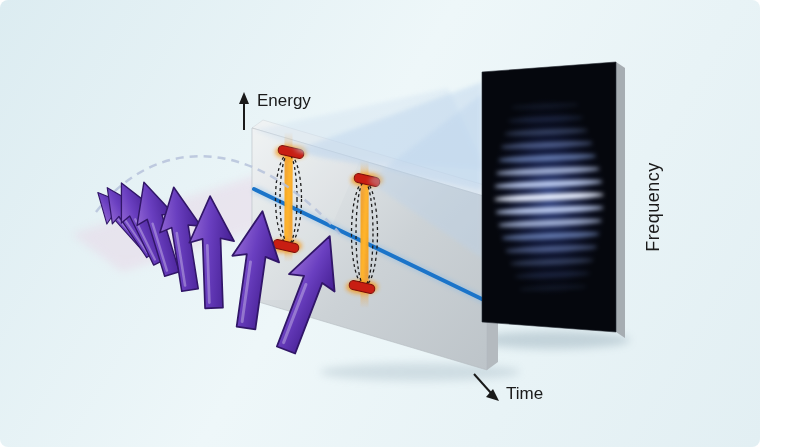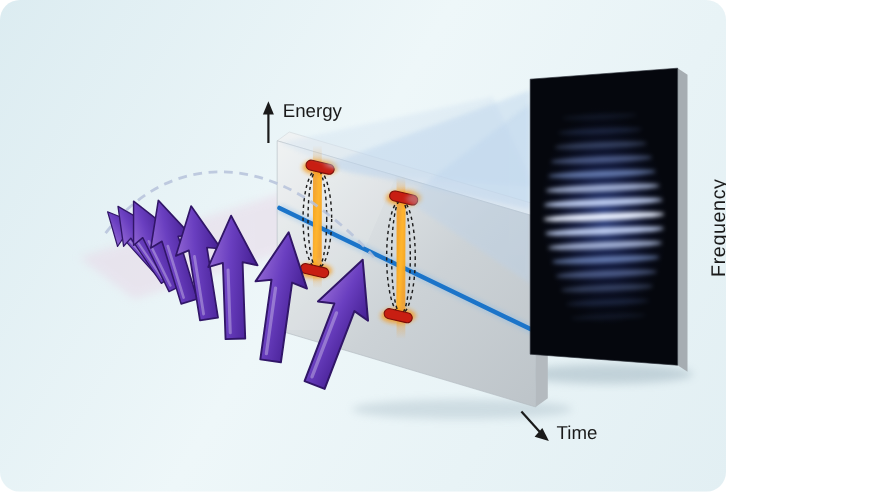--- a/index.html
+++ b/index.html
@@ -1,17 +1,17 @@
 <!DOCTYPE html>
 <html><head>
 <meta charset="utf-8">
 <style>
   html,body{margin:0;padding:0;background:#ffffff;font-family:"Liberation Sans",sans-serif;}
   .stage{
-    position:relative;width:660px;height:447px;overflow:hidden;border-radius:18px;
+    position:relative;width:760px;height:447px;overflow:hidden;border-radius:8px;
     background:linear-gradient(120deg,#dcecf1 0%,#eef7f9 45%,#e2eff3 100%);
   }
   svg{display:block;width:798px;height:447px;}
   text{font-family:"Liberation Sans",sans-serif;fill:#1a1a1a;}
   .axis-label{font-size:17px;}
   .freq-label{font-size:18px;letter-spacing:.5px;}
 </style>
 </head>
 <body>
 

